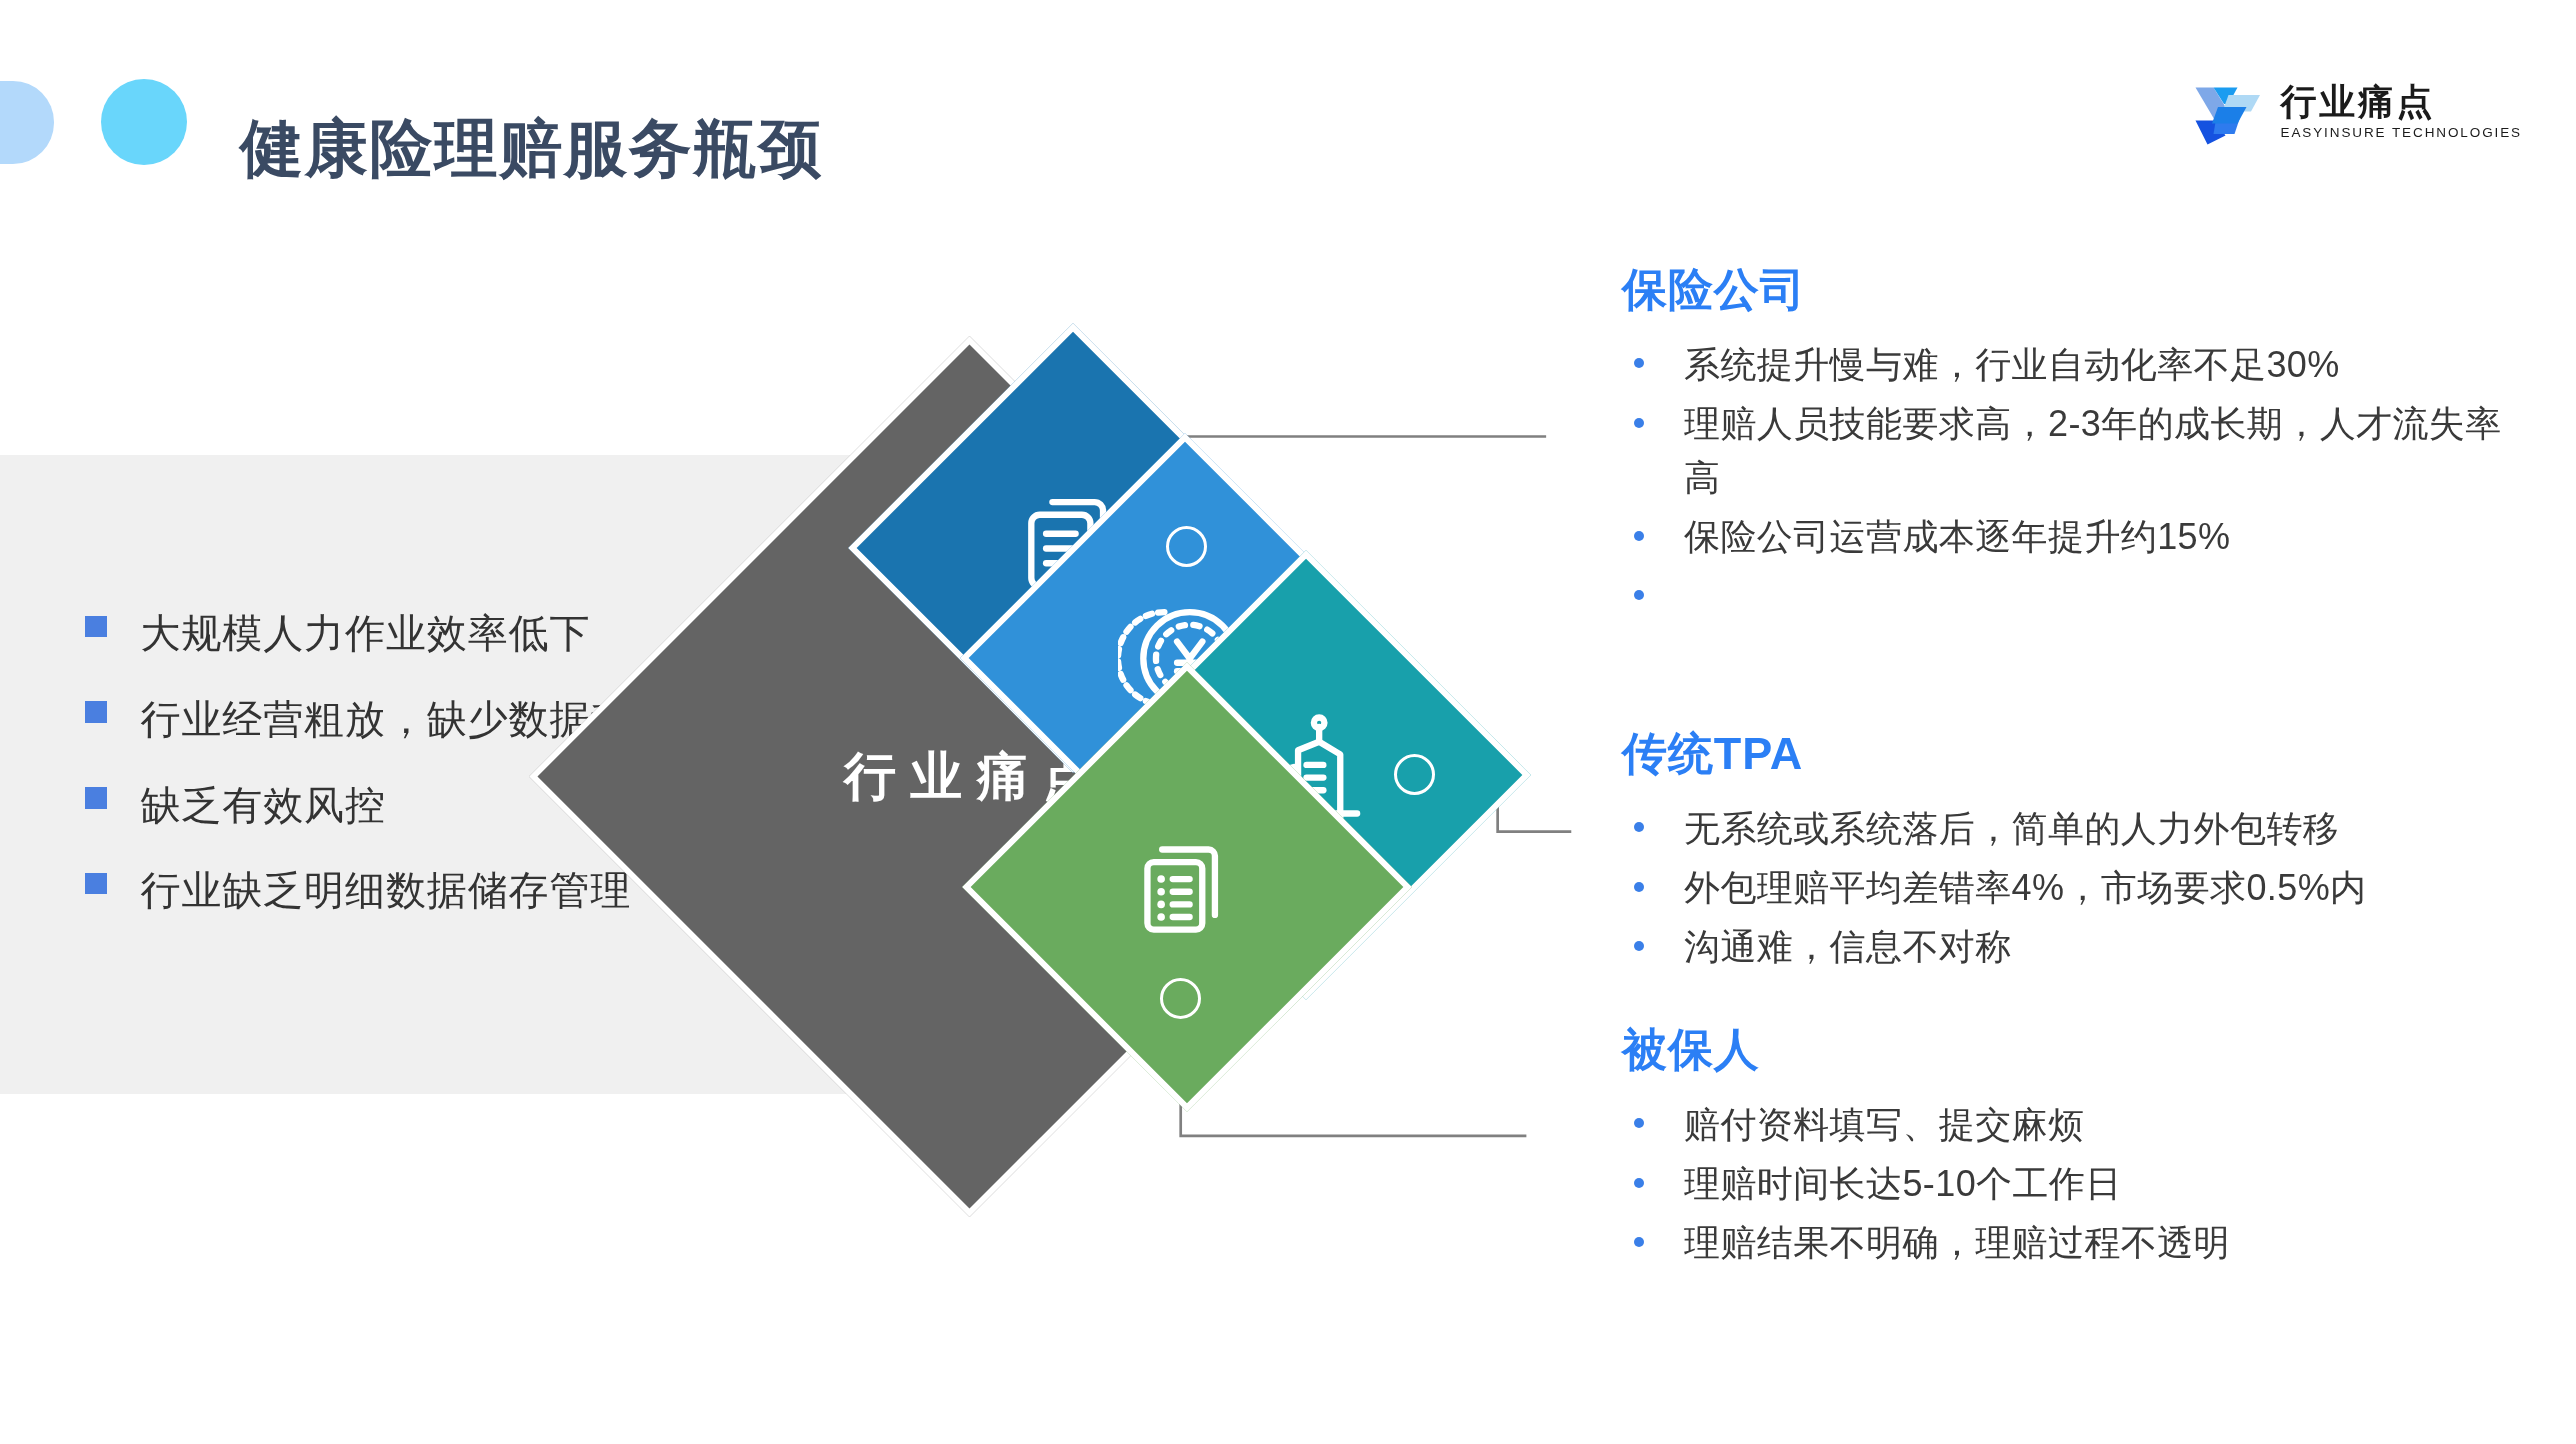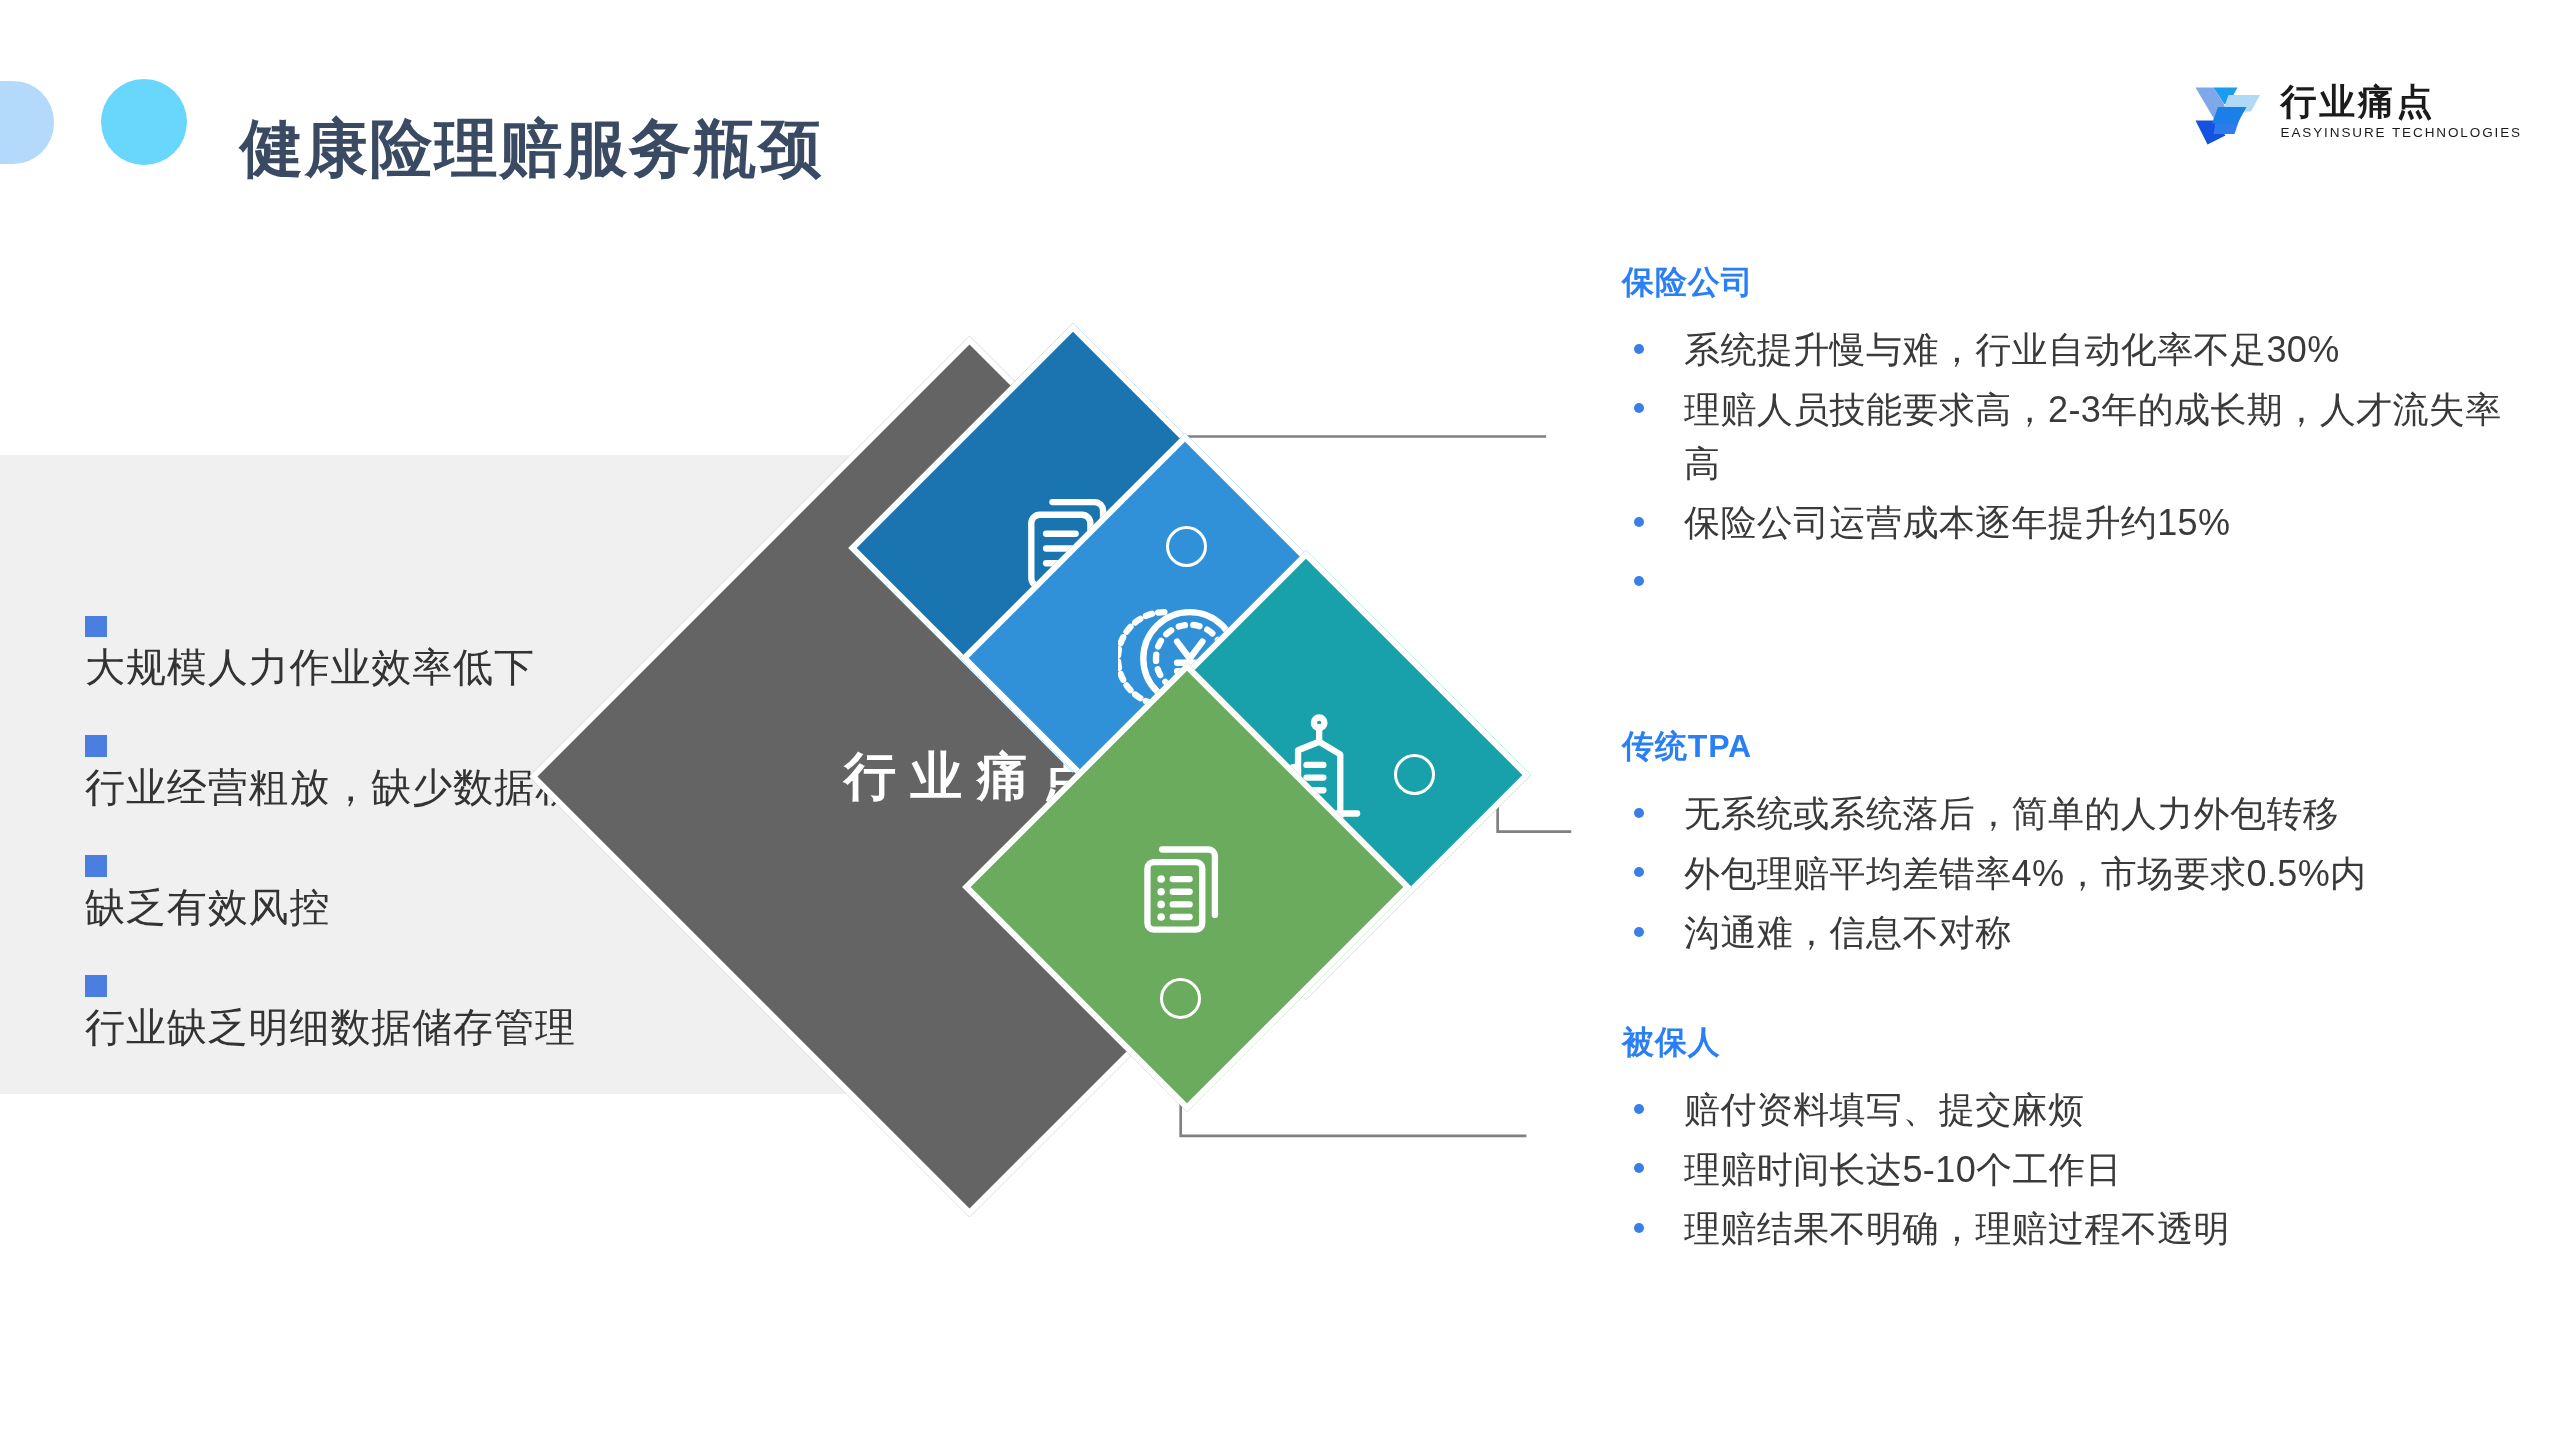--- a/index.html
+++ b/index.html
@@ -33,21 +33,21 @@
   .logo-txt{display:flex;flex-direction:column;justify-content:center;}
   .logo-cn{font-size:36px;font-weight:bold;color:#1b1b1b;letter-spacing:2.7px;line-height:1.1;}
   .logo-en{font-size:13.5px;color:#1b1b1b;letter-spacing:1.9px;line-height:1.1;margin-top:4.5px;}
 
   
   .grey-panel{
     position:absolute;left:0;top:455px;width:928px;height:639px;
     background:#F0F0F0;
   }
   .left-list{position:absolute;left:85px;top:603px;width:754px;}
-  .left-item{display:flex;align-items:flex-start;margin-bottom:25px;flex-direction:column;}
+  .left-item{display:flex;align-items:flex-start;margin-bottom:25px;}
   .left-item:last-child{margin-bottom:0;}
   .lb-marker{
     width:21.5px;height:21.5px;background:#4A7FE0;flex:none;
     margin-top:12.6px;margin-right:34px;
   }
   .lb-text{
     font-size:40px;line-height:1.52;color:#333333;
     letter-spacing:0.9px;
   }
 
@@ -79,21 +79,21 @@
   .dot-teal {left:1394px;top:754px;width:41px;height:41px;background:#18A0AB;}
   .dot-green{left:1160px;top:978px;width:41px;height:41px;background:#6AAB5E;}
 
   
   .right-col{position:absolute;left:1622px;top:0;width:907px;}
   .sec{position:absolute;width:907px;}
   .sec-1{top:265px;}
   .sec-2{top:729px;}
   .sec-3{top:1025px;}
   .sec-title{
-    font-size:32px;font-weight:bold;color:#2B7FF5;
+    font-size:45px;font-weight:bold;color:#2B7FF5;
     letter-spacing:0.9px;margin:0 0 23px 0;line-height:1.1;
   }
   .sec-list{margin:12px;padding:0;list-style:none;}
   .sec-li{display:flex;align-items:flex-start;margin-bottom:5.4px;}
   .sec-dot{
     width:10px;height:10px;border-radius:50%;background:#3A7FE8;flex:none;
     margin-top:20.7px;margin-right:40px;
   }
   .sec-text{
     font-size:36px;line-height:1.50;color:#3a3a3a;letter-spacing:0.4px;

